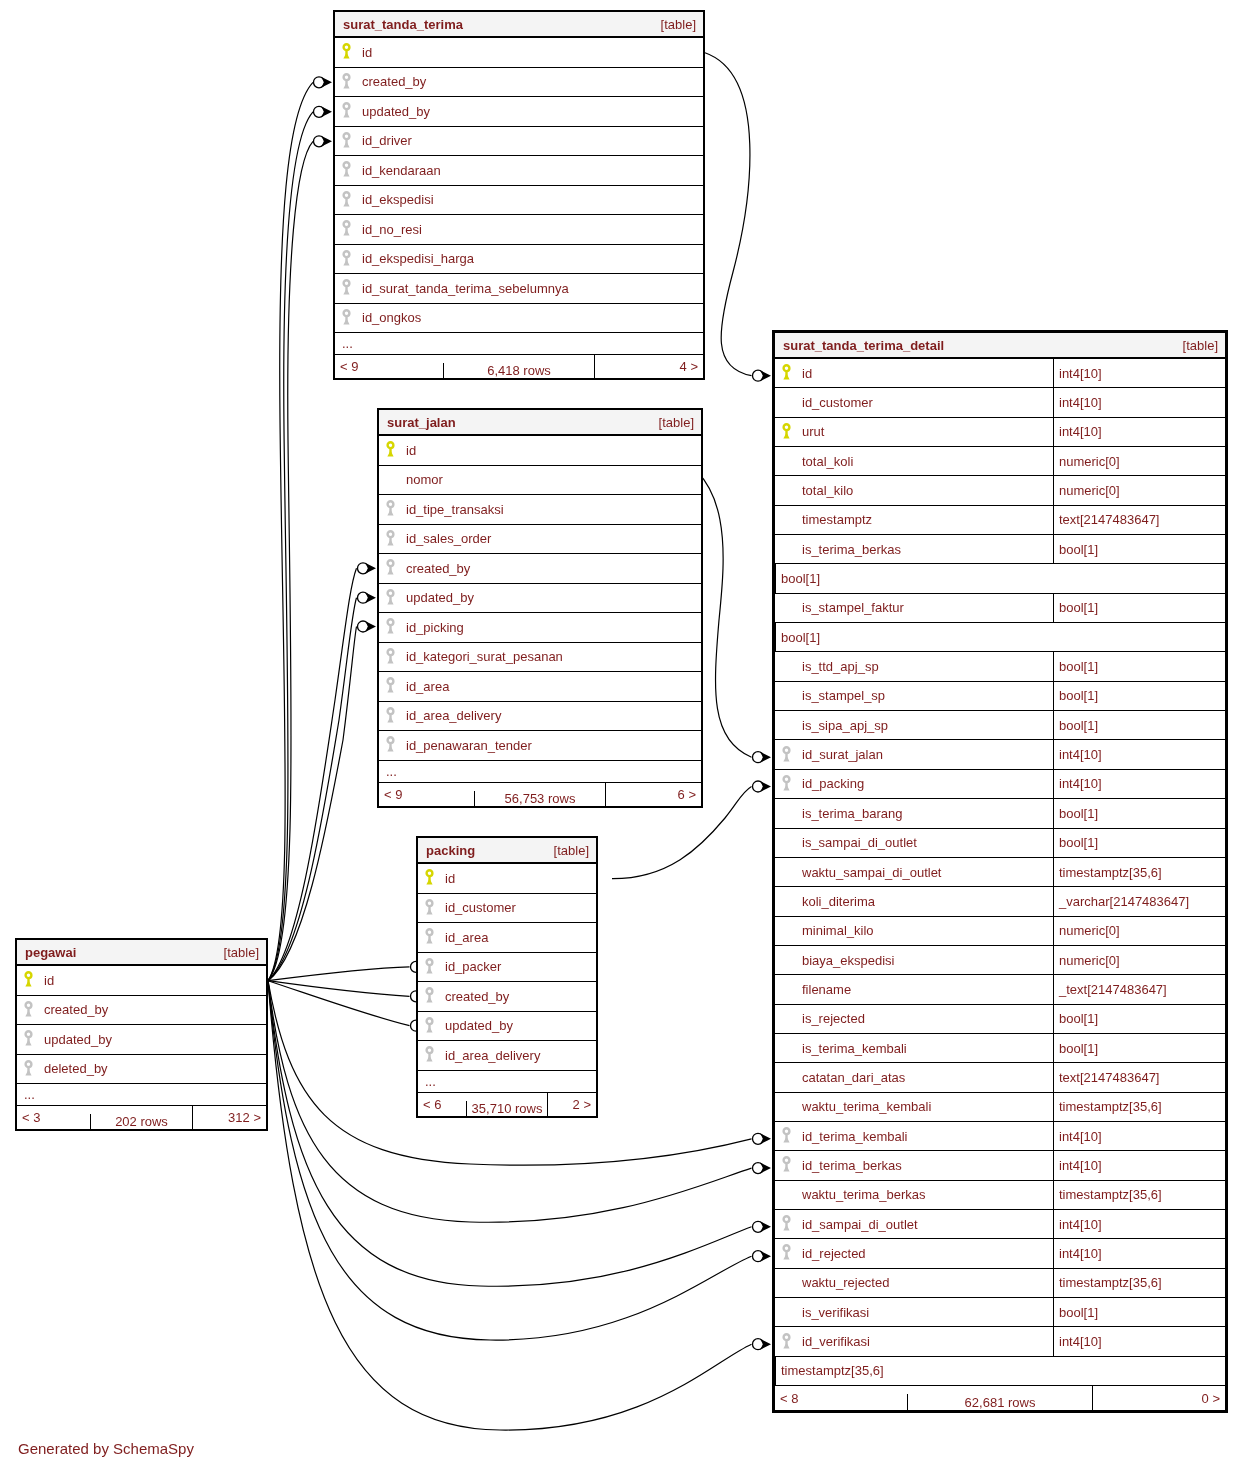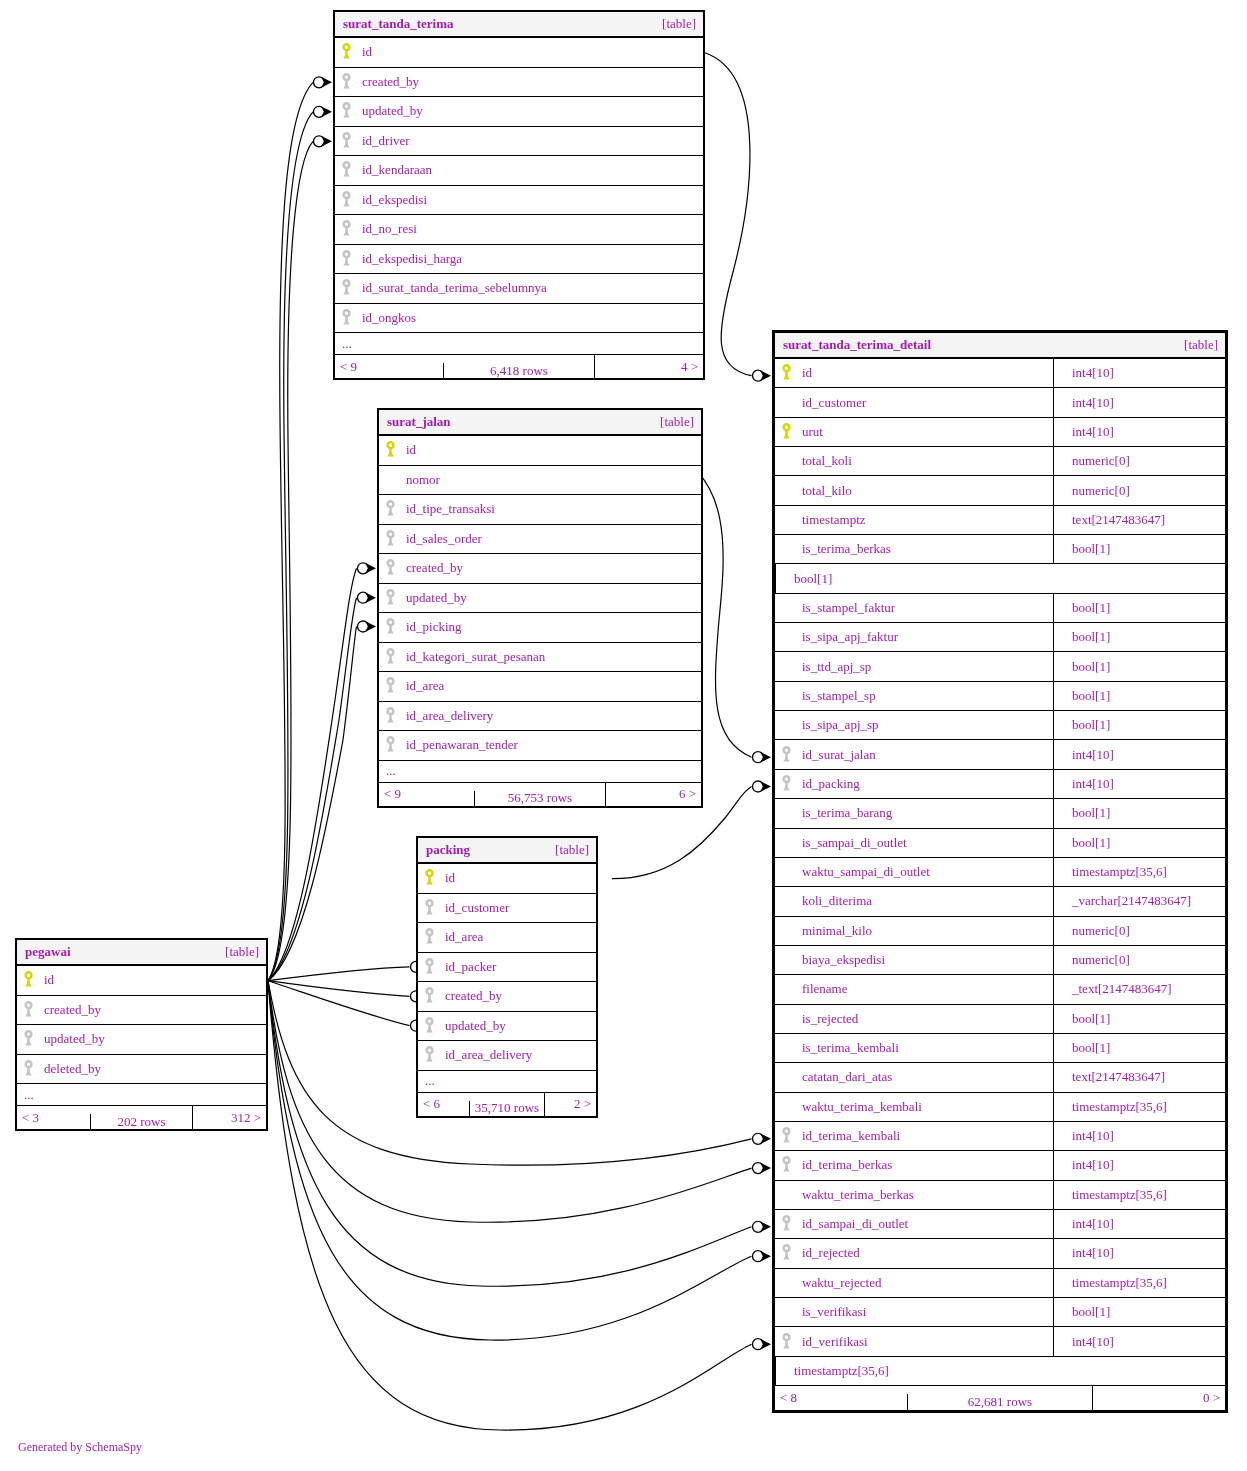--- a/index.html
+++ b/index.html
@@ -1,21 +1,21 @@
 <!DOCTYPE html>
 <html><head>
 <meta charset="utf-8">
 <style>
   html,body{margin:0;padding:0;background:#ffffff;}
   #canvas{
     position:relative;
     width:1247px;height:1471px;
     background:#ffffff;
-    font-family:Liberation Serif, serif;
-    font-size:13px;color:#a21caf;
+    font-family:Liberation Sans, sans-serif;
+    font-size:13px;color:#7f1d1d;
     overflow:hidden;
   }
   #lines{position:absolute;left:0;top:0;z-index:0;}
   #lines path{fill:none;stroke:#000;stroke-width:1.2px;}
   #lines circle{fill:#fff;stroke:#000;stroke-width:1.3px;}
   #lines polygon{fill:#000;stroke:none;}
 
   .dbtable{
     position:absolute;z-index:1;
     background:#fff;
@@ -41,21 +41,21 @@
   .name-cell{
     flex:1;display:flex;align-items:center;
     padding-left:6px;overflow:hidden;white-space:nowrap;
     box-sizing:border-box;
   }
   .keyslot{width:21px;display:inline-flex;align-items:center;justify-content:flex-start;flex:0 0 21px;}
   .type-cell{
     width:172px;flex:0 0 172px;
     border-left:1px solid #000;
     display:flex;align-items:center;
-    padding-left:18px;
+    padding-left:5px;
     box-sizing:border-box;white-space:nowrap;overflow:hidden;
   }
   .ellipsis-row{
     height:22px;
     display:flex;align-items:center;
     padding-left:7px;
     border-bottom:1px solid #000;
     box-sizing:border-box;
   }
   .tfooter{
@@ -75,21 +75,21 @@
   #t-stt {left:333px;top:10px;width:372px;}
   #t-sj  {left:377px;top:408px;width:326px;}
   #t-pack{left:416px;top:836px;width:182px;}
   #t-peg {left:15px;top:938px;width:253px;}
   #t-det {left:772px;top:330px;width:456px;border-width:3px;}
   #t-det .col-row{height:29.35px;}
   #t-det .tfooter{height:24px;}
 
   #caption{
     position:absolute;left:18px;top:1440px;z-index:1;
-    font-size:12px;
+    font-size:15px;
   }
 </style>
 </head>
 <body>
 
 <div id="canvas">
 
   <svg id="lines" width="1247" height="1471" aria-hidden="true">
 
     <path d="M 705,52.8 C 768,75 752,200 733,272 C 717,332 712,368 751.5,375.7"></path>
@@ -664,24 +664,20 @@
           <div class="type-cell">bool[1]</div>
         </div>
         <div class="col-row">
           <div class="name-cell">
             <span class="keyslot"></span>
             <span>is_stampel_faktur</span>
           </div>
           <div class="type-cell">bool[1]</div>
         </div>
         <div class="col-row">
-          <div class="name-cell">
-            <span class="keyslot"></span>
-            <span>is_sipa_apj_faktur</span>
-          </div>
           <div class="type-cell">bool[1]</div>
         </div>
         <div class="col-row">
           <div class="name-cell">
             <span class="keyslot"></span>
             <span>is_ttd_apj_sp</span>
           </div>
           <div class="type-cell">bool[1]</div>
         </div>
         <div class="col-row">

